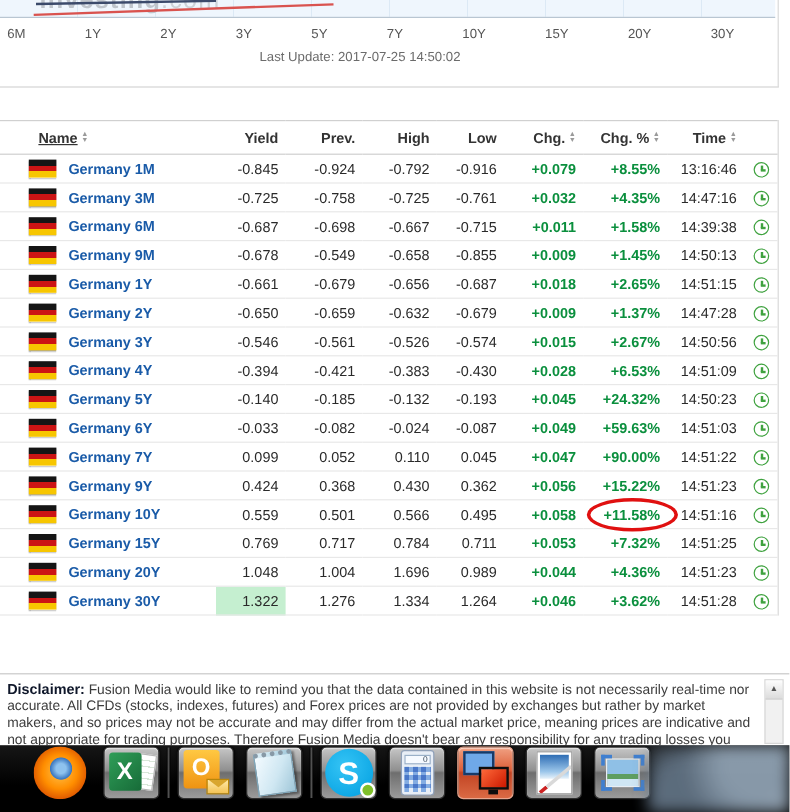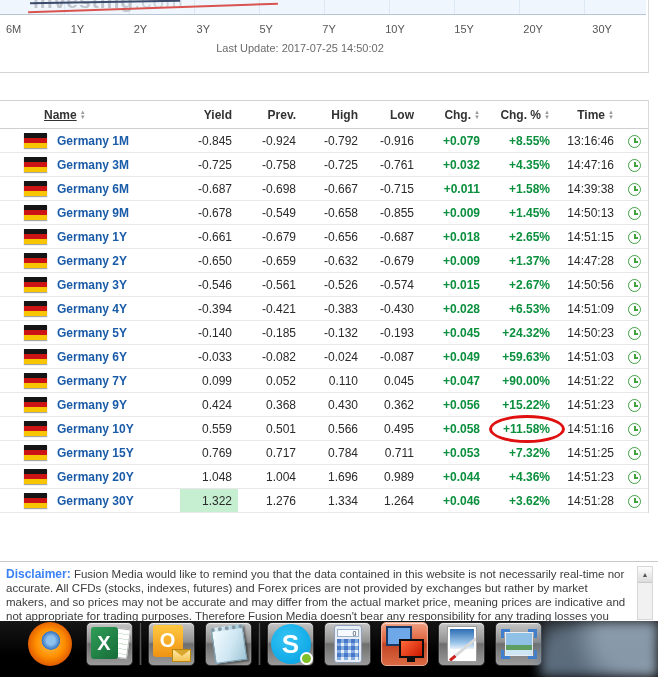--- a/index.html
+++ b/index.html
@@ -25,21 +25,21 @@
   .xlabels { display:flex; justify-content:space-between; width:612px;
     padding:0 0 0 6px; margin-top:8px; font-size:11px; color:#555; }
   .last-update { width:600px; text-align:center; margin-top:7px;
     font-size:11px; color:#6b6b6b; }
 
   
   .table-wrap { position:absolute; left:0; top:100px; width:649px; border-right:1px solid #d9d9d9; }
   table { width:648px; border-collapse:collapse; table-layout:fixed; }
   thead th { height:28px; border-top:1px solid #d0d0d0; border-bottom:1px solid #cfcfcf;
     font-size:12px; font-weight:bold; color:#333; vertical-align:middle; }
-  th.c-name { text-align:left; padding-left:44px;text-decoration:underline; }
+  th.c-name { text-align:left; padding-left:32px;text-decoration:underline; }
   th.num { text-align:right; padding-right:6px; }
   tbody td { height:24px; border-bottom:1px solid #e8e8e8; font-size:12px; color:#2a2a2a;
     vertical-align:middle; white-space:nowrap; }
   td.num { text-align:right; padding-right:6px; }
   td.c-namecell { padding-left:24px; }
   .flag { display:inline-block; width:23px; height:15px; margin-right:10px; vertical-align:middle;
     background:linear-gradient(to bottom,#151515 0 33%, #cc1414 33% 66%, #f7c600 66% 100%);
     box-shadow:0 1px 1px rgba(0,0,0,.35); }
   .bond-link { color:#1a5ba8; font-weight:bold; text-decoration:none; vertical-align:middle; }
   .pos { color:#0a8f3d; font-weight:bold; }
@@ -52,21 +52,21 @@
   .clock::before { content:""; position:absolute; left:5px; top:2px; width:2px; height:4px; background:#3fa23f; }
   .clock::after  { content:""; position:absolute; left:5px; top:5px; width:4px; height:2px; background:#3fa23f; }
   td.circled { position:relative; }
   .red-ellipse { position:absolute; right:-9px; top:-2px; width:76px; height:28px;
     border:3px solid #e01010; border-radius:50%; pointer-events:none; z-index:5; }
 
   
   .disclaimer { position:absolute; left:0; top:561px; width:658px; height:60px;
     border-top:1px solid #c9c9c9; overflow:hidden; background:#fff; }
   .disclaimer .txt { padding:5px 30px 0 6px; font-size:11.5px; line-height:14px; color:#3c3c3c; }
-  .disclaimer .txt b { font-size:12px; color:#3b82f6;text-align:center; }
+  .disclaimer .txt b { font-size:12px; color:#0f172a;text-align:center; }
   .vscroll { position:absolute; right:5px; top:4px; width:16px; height:54px;
     background:#f1f1f1; border:1px solid #d7d7d7; }
   .vscroll .up { height:16px; background:linear-gradient(#fdfdfd,#dcdcdc); border-bottom:1px solid #c9c9c9;
     text-align:center; font-size:7px; line-height:16px; color:#555; }
 
   
   .taskbar { position:absolute; left:0; top:621px; width:658px; height:56px;
     background:linear-gradient(#161616,#000 60%); overflow:hidden; }
   .tb-row { display:flex; align-items:center; height:46px; padding-left:24px; }
   .tb-btn { width:47px; height:44px; margin-right:10px; border-radius:5px; position:relative;

